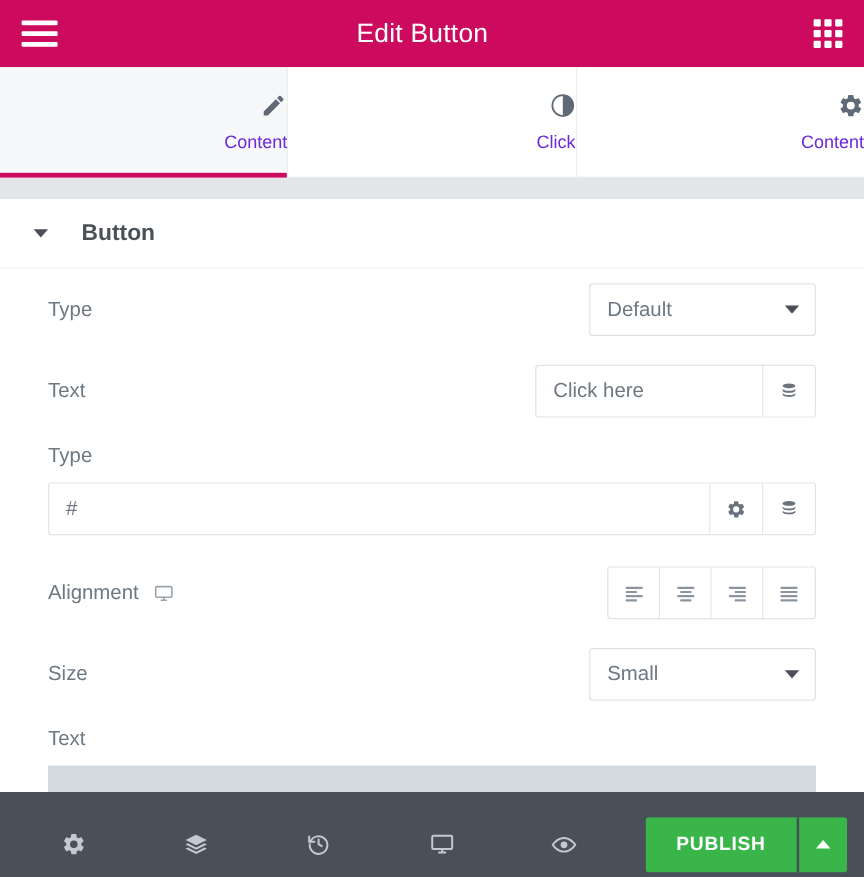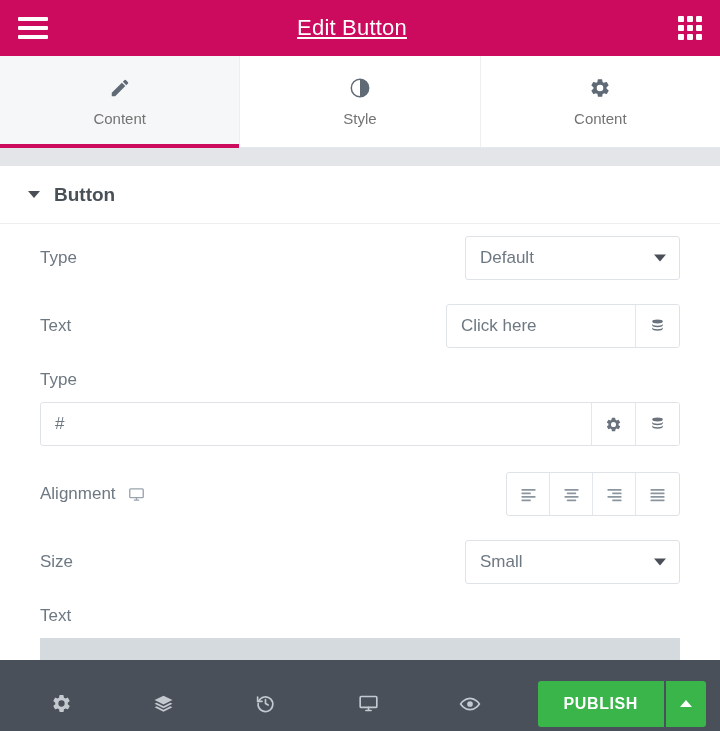--- a/index.html
+++ b/index.html
@@ -41,21 +41,20 @@
 
   .header-title {
     position: absolute;
     left: 0;
     right: 16px;
     text-align: center;
     font-size: 22px;
     color: #ffffff;
     letter-spacing: .2px;
     pointer-events: none;
-    text-decoration: underline;
   }
 
   .hamburger-icon {
     width: 30px;
     height: 22px;
     display: flex;
     flex-direction: column;
     justify-content: space-between;
     cursor: pointer;
     z-index: 2;
@@ -90,26 +89,26 @@
     flex: 0 0 92px;
     display: flex;
     background: #ffffff;
     border-bottom: 1px solid #e6e9ec;
   }
 
   .tab {
     flex: 1 1 0;
     display: flex;
     flex-direction: column;
-    align-items: center;
+    align-items: flex-end;
     justify-content: center;
     gap: 10px;
     cursor: pointer;
     font-size: 15px;
-    color: #737373;
+    color: #6d28d9;
     position: relative;
     background: #ffffff;
     border-right: 1px solid #eceef0;
   }
   .tab:last-child { border-right: none; }
 
   .tab.active {
     background: #f6f7f8;
   }
   .tab.active::after {
@@ -135,21 +134,21 @@
     flex: 0 0 18px;
     background: #e3e5e8;
   }
 
   
   .section-header {
     height: 58px;
     flex: 0 0 58px;
     display: flex;
     align-items: center;
-    gap: 14px;
+    gap: 28px;
     padding: 0 28px;
     border-bottom: 1px solid #eceef0;
     cursor: pointer;
     background: #ffffff;
     text-align: right;
   }
   .caret-down {
     width: 0; height: 0;
     border-left: 6px solid transparent;
     border-right: 6px solid transparent;
@@ -188,21 +187,21 @@
   .responsive-icon {
     color: #9aa4ae;
     display: inline-flex;
     align-items: center;
   }
   .responsive-icon svg { display: block; }
 
   
   .select-wrap {
     position: relative;
-    width: 215px;
+    width: 189px;
   }
   .select-box {
     width: 100%;
     height: 44px;
     border: 1px solid #dfe3e8;
     border-radius: 3px;
     background: #ffffff;
     display: flex;
     align-items: center;
     padding: 0 14px;
@@ -401,21 +400,21 @@
       <span>Content</span>
     </div>
 
     <div class="tab">
       <span class="tab-icon">
         <svg width="22" height="22" viewBox="0 0 24 24">
           <circle cx="12" cy="12" r="9.5" fill="none" stroke="currentColor" stroke-width="1.6"></circle>
           <path d="M12 2.5a9.5 9.5 0 0 1 0 19z" fill="currentColor"></path>
         </svg>
       </span>
-      <span>Style</span>
+      <span>Click</span>
     </div>
 
     <div class="tab">
       <span class="tab-icon">
         <svg width="22" height="22" viewBox="0 0 24 24" fill="currentColor">
           <path d="M19.14 12.94a7.07 7.07 0 0 0 .06-.94 7.07 7.07 0 0 0-.06-.94l2.03-1.58a.5.5 0 0 0 .12-.62l-1.92-3.32a.5.5 0 0 0-.6-.22l-2.39.96a7.3 7.3 0 0 0-1.62-.94l-.36-2.54a.5.5 0 0 0-.5-.42h-3.84a.5.5 0 0 0-.5.42l-.36 2.54c-.59.24-1.13.56-1.62.94l-2.39-.96a.5.5 0 0 0-.6.22L2.74 8.86a.5.5 0 0 0 .12.62l2.03 1.58c-.04.31-.06.63-.06.94 0 .31.02.63.06.94l-2.03 1.58a.5.5 0 0 0-.12.62l1.92 3.32c.12.22.38.3.6.22l2.39-.96c.5.38 1.03.7 1.62.94l.36 2.54c.04.24.25.42.5.42h3.84c.25 0 .46-.18.5-.42l.36-2.54c.59-.24 1.13-.56 1.62-.94l2.39.96c.22.08.48 0 .6-.22l1.92-3.32a.5.5 0 0 0-.12-.62l-2.03-1.58zM12 15.6A3.6 3.6 0 1 1 12 8.4a3.6 3.6 0 0 1 0 7.2z"></path>
         </svg>
       </span>
       <span>Content</span>
     </div>

